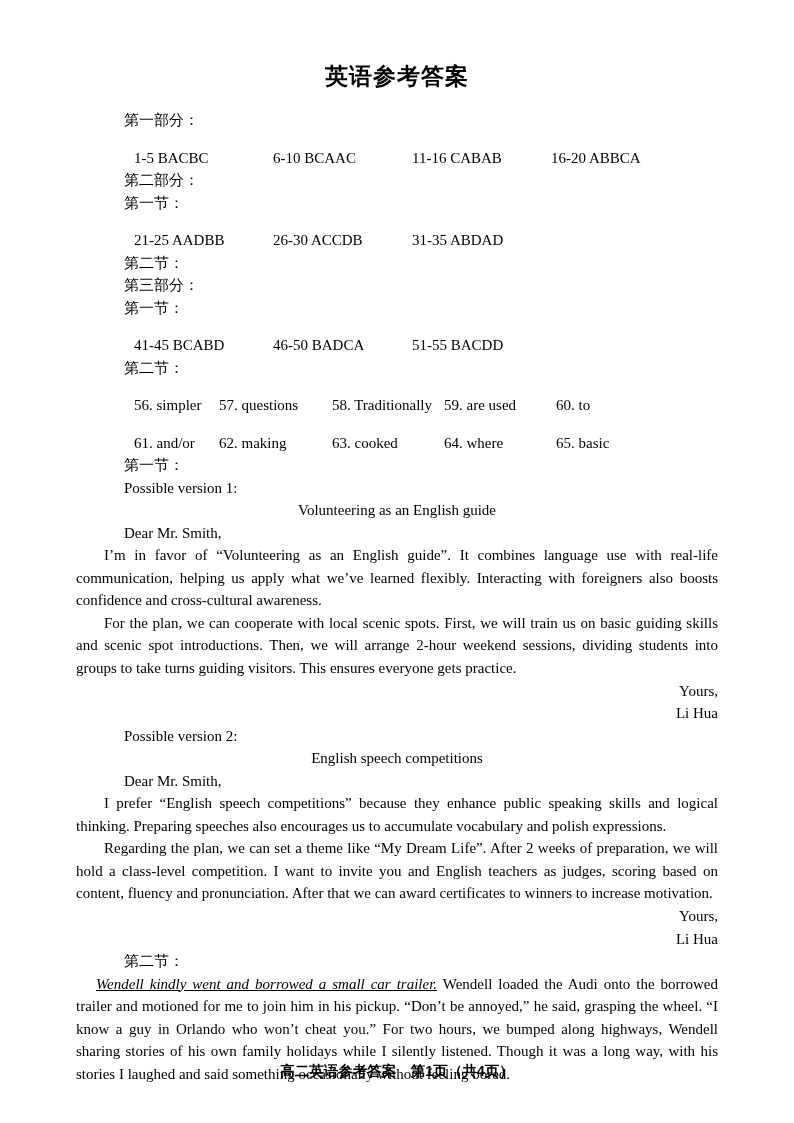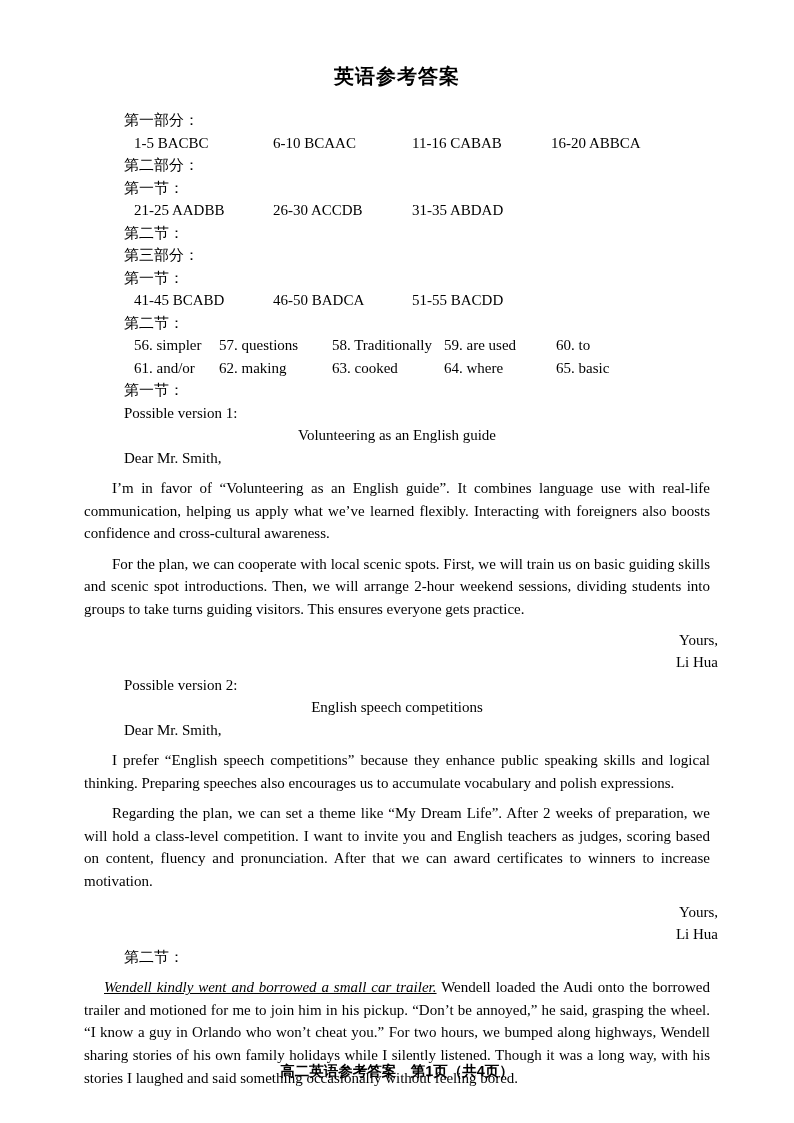--- a/index.html
+++ b/index.html
@@ -16,49 +16,50 @@
     color: #000000;
     font-family: "Liberation Serif", "DejaVu Serif", serif;
     font-size: 15px;
     box-sizing: border-box;
     padding: 58px 76px 0 76px;
     overflow: hidden;
   }
   .doc-title {
     margin: 0 0 15px 0;
     text-align: center;
-    font-size: 20px;
+    font-size: 23px;
     font-weight: bold;
     letter-spacing: 1px;
     line-height: 36px;
     font-family: "Liberation Sans", "DejaVu Sans", sans-serif;
   }
   .line {
     line-height: 22.5px;
     white-space: nowrap;
     margin-left: 48px;
   }
   .ans-row {
     display: flex;
     padding-left: 58px;
     line-height: 22.5px;
+    margin-top: 15px;
   }
   .ans-row .cell {
     white-space: nowrap;
     flex: 0 0 auto;
   }
   .letters-row .cell { width: 139px; }
   .letters-row .cell:last-child { width: auto; }
   .words-row .cell:nth-child(1) { width: 85px; }
   .words-row .cell:nth-child(2) { width: 113px; }
   .words-row .cell:nth-child(3) { width: 112px; }
   .words-row .cell:nth-child(4) { width: 112px; }
   .words-row .cell:nth-child(5) { width: auto; }
   .para {
-    margin: 8px;
+    margin: 0;
     text-align: justify;
     text-indent: 28px;
     line-height: 22.6px;
   }
   .para.lead-para { text-indent: 20px; }
   .center-line {
     text-align: center;
     line-height: 22.5px;
   }
   .right-line {

